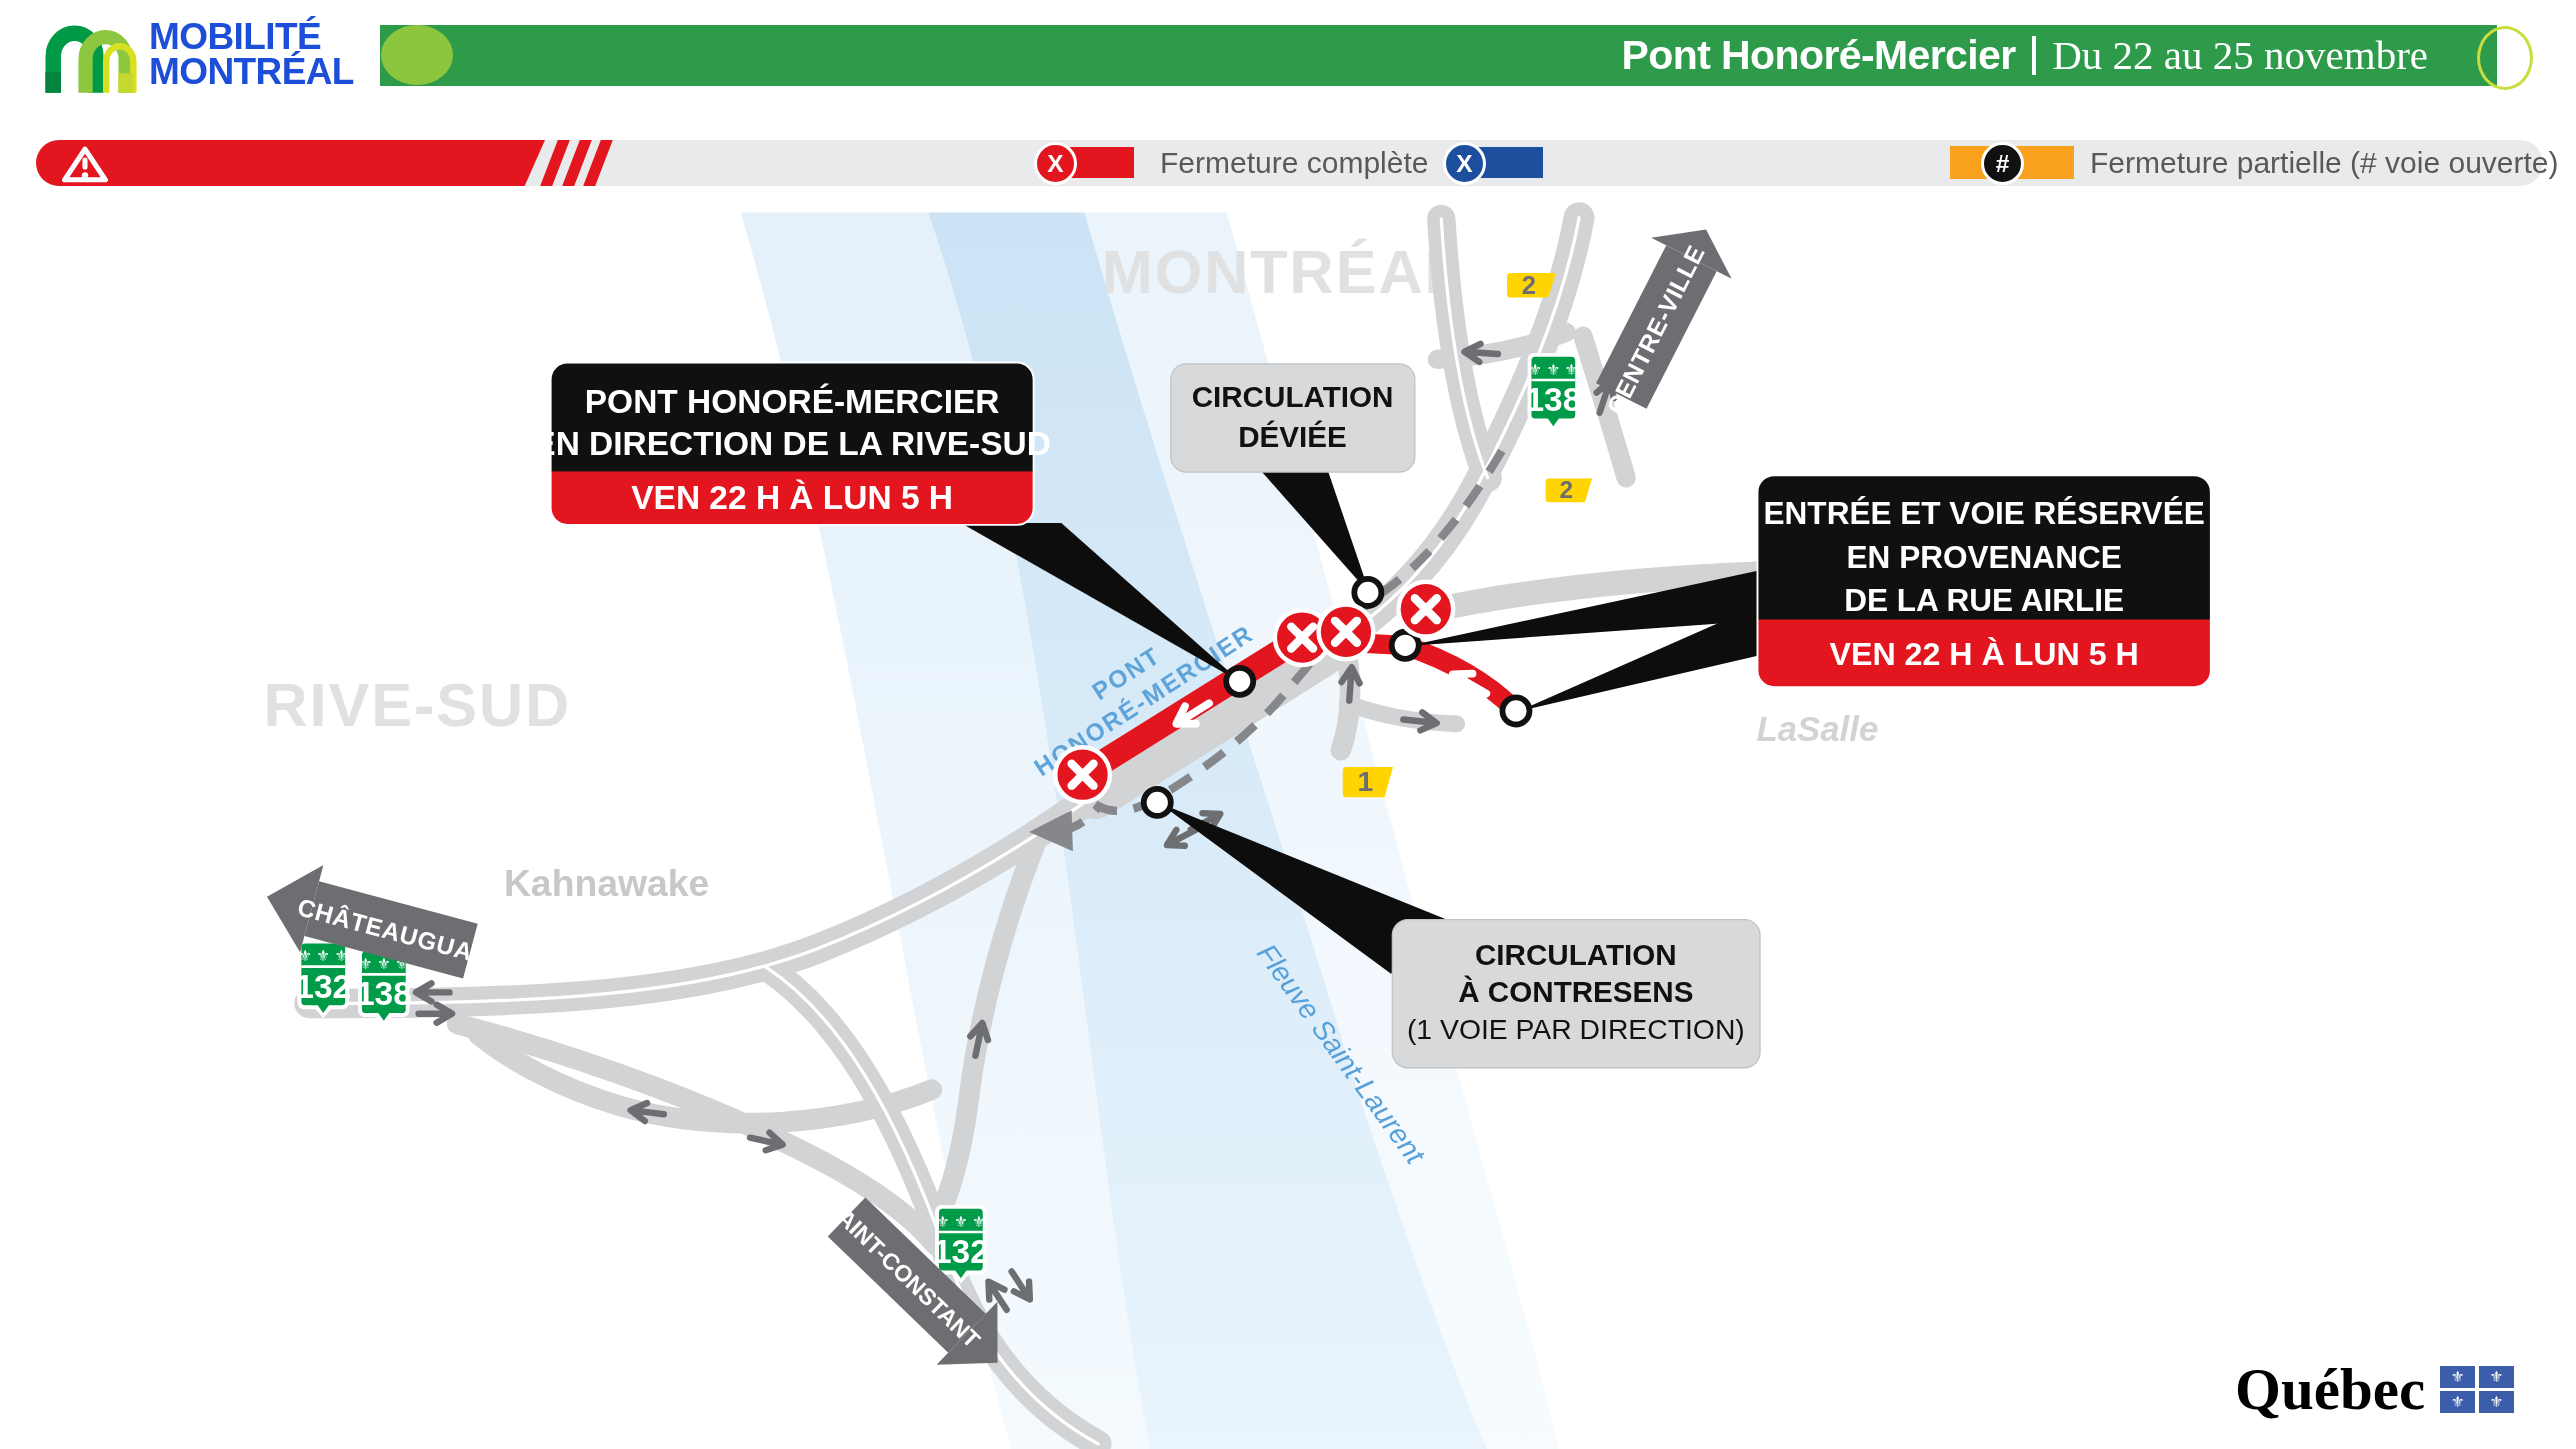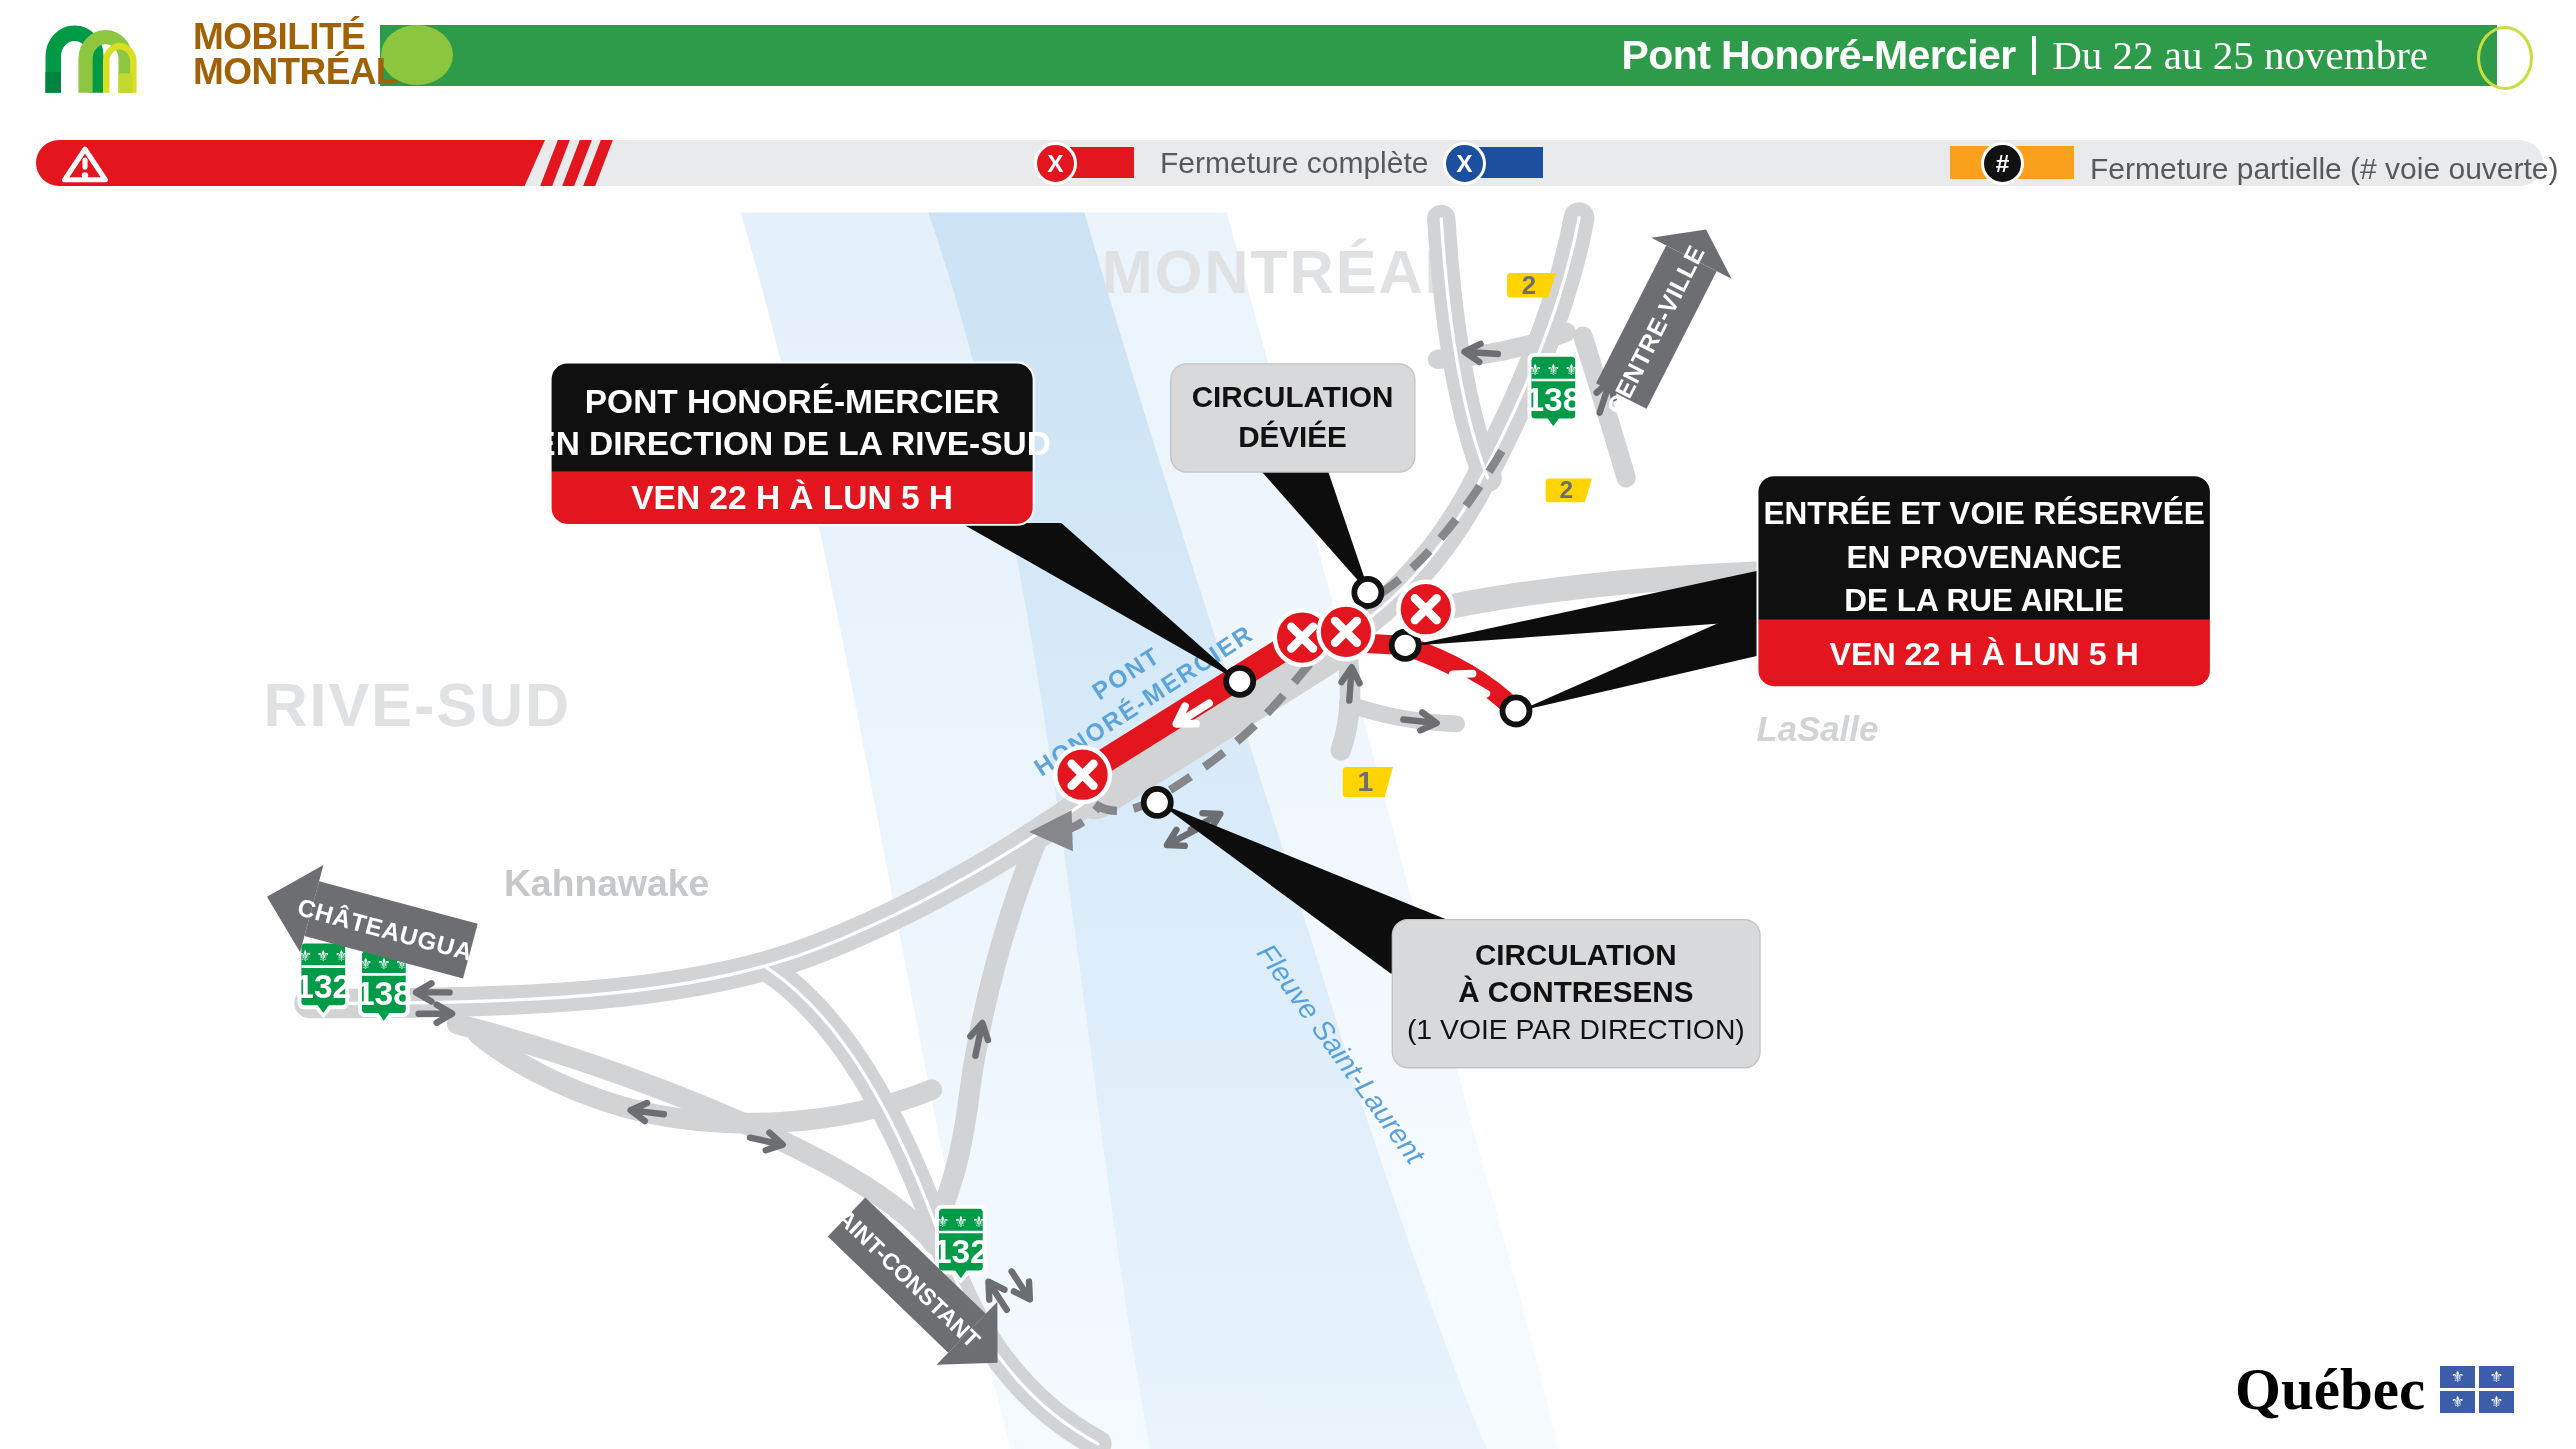--- a/index.html
+++ b/index.html
@@ -7,21 +7,21 @@
         font-family:"Liberation Sans",sans-serif;}
   .abs{position:absolute;}
   
   .green-bar{left:380px;top:24.5px;width:2117px;height:61px;background:#2D9B49;}
   .bar-cap{left:381px;top:25px;width:72px;height:60px;background:#8CC63E;border-radius:50%;}
   .bar-ring{left:2477px;top:26px;width:50px;height:58px;border:3.9px solid #CBDC3F;border-radius:50%;background:transparent;}
   .bar-content{left:1481px;top:24.5px;width:947px;height:61px;display:flex;align-items:center;justify-content:flex-end;gap:16.7px;padding-right:76px;}
   .bar-title{color:#fff;font-size:41px;font-weight:bold;letter-spacing:-0.6px;white-space:nowrap;}
   .bar-div{width:3.2px;height:39px;background:#fff;}
   .bar-date{color:#fff;font-size:41px;white-space:nowrap;font-family:Liberation Serif, serif;}
-  .logo-text{left:149px;top:19.3px;line-height:35px;color:#a16207;font-weight:bold;font-size:37px;letter-spacing:-0.6px;margin-left:44px;}
+  .logo-text{left:149px;top:19.3px;line-height:35px;color:#1d4ed8;font-weight:bold;font-size:37px;letter-spacing:-0.6px;}
   
   .grey-bar{left:361px;top:140px;width:2182px;height:46px;background:#E9EAEB;border-radius:0 26px 26px 0;}
   .alert-banner{left:36px;top:140px;width:509px;height:46px;background:#E3151E;border-radius:26px 0 0 26px;
                 clip-path:polygon(0 0,100% 0,96% 100%,0 100%);}
   .stripe{top:140px;width:11.6px;height:46px;background:#E3151E;transform:skewX(-21deg);}
   .alert-label{left:120px;top:140px;height:46px;line-height:46px;color:#fff;font-weight:bold;font-size:33px;letter-spacing:0.6px;}
   .legend-label{top:140px;height:46px;line-height:46px;color:#58595B;font-size:30px;white-space:nowrap;}
   .legend-circle{top:142px;width:37px;height:37px;border-radius:50%;border:3.9px solid #fff;
                  display:flex;align-items:center;justify-content:center;color:#fff;font-weight:bold;font-size:24.5px;z-index:3;}
   .legend-swatch{top:147px;height:31px;z-index:2;}
@@ -309,21 +309,21 @@
 
   <div class="abs legend-circle" style="left:1443px;background:#1D4F9F;">
     <span>X</span>
   </div>
   <div class="abs legend-swatch" style="left:1479px;width:64px;background:#1D4F9F;"></div>
 
   <div class="abs legend-swatch" style="left:1950px;top:146px;width:124px;height:33px;background:#F9A11C;"></div>
   <div class="abs legend-circle" style="left:1981px;background:#111;">
     <span>#</span>
   </div>
-  <div class="abs legend-label" style="left:2090px;margin-top:6px;">Fermeture partielle (# voie ouverte)</div>
+  <div class="abs legend-label" style="left:2090px;">Fermeture partielle (# voie ouverte)</div>
 
   <div class="abs footer">
     <span class="qc-word">Québec</span>
     <div class="qc-flag">
       <div class="qc-cell">⚜</div>
       <div class="qc-cell">⚜</div>
       <div class="qc-cell">⚜</div>
       <div class="qc-cell">⚜</div>
     </div>
   </div>

